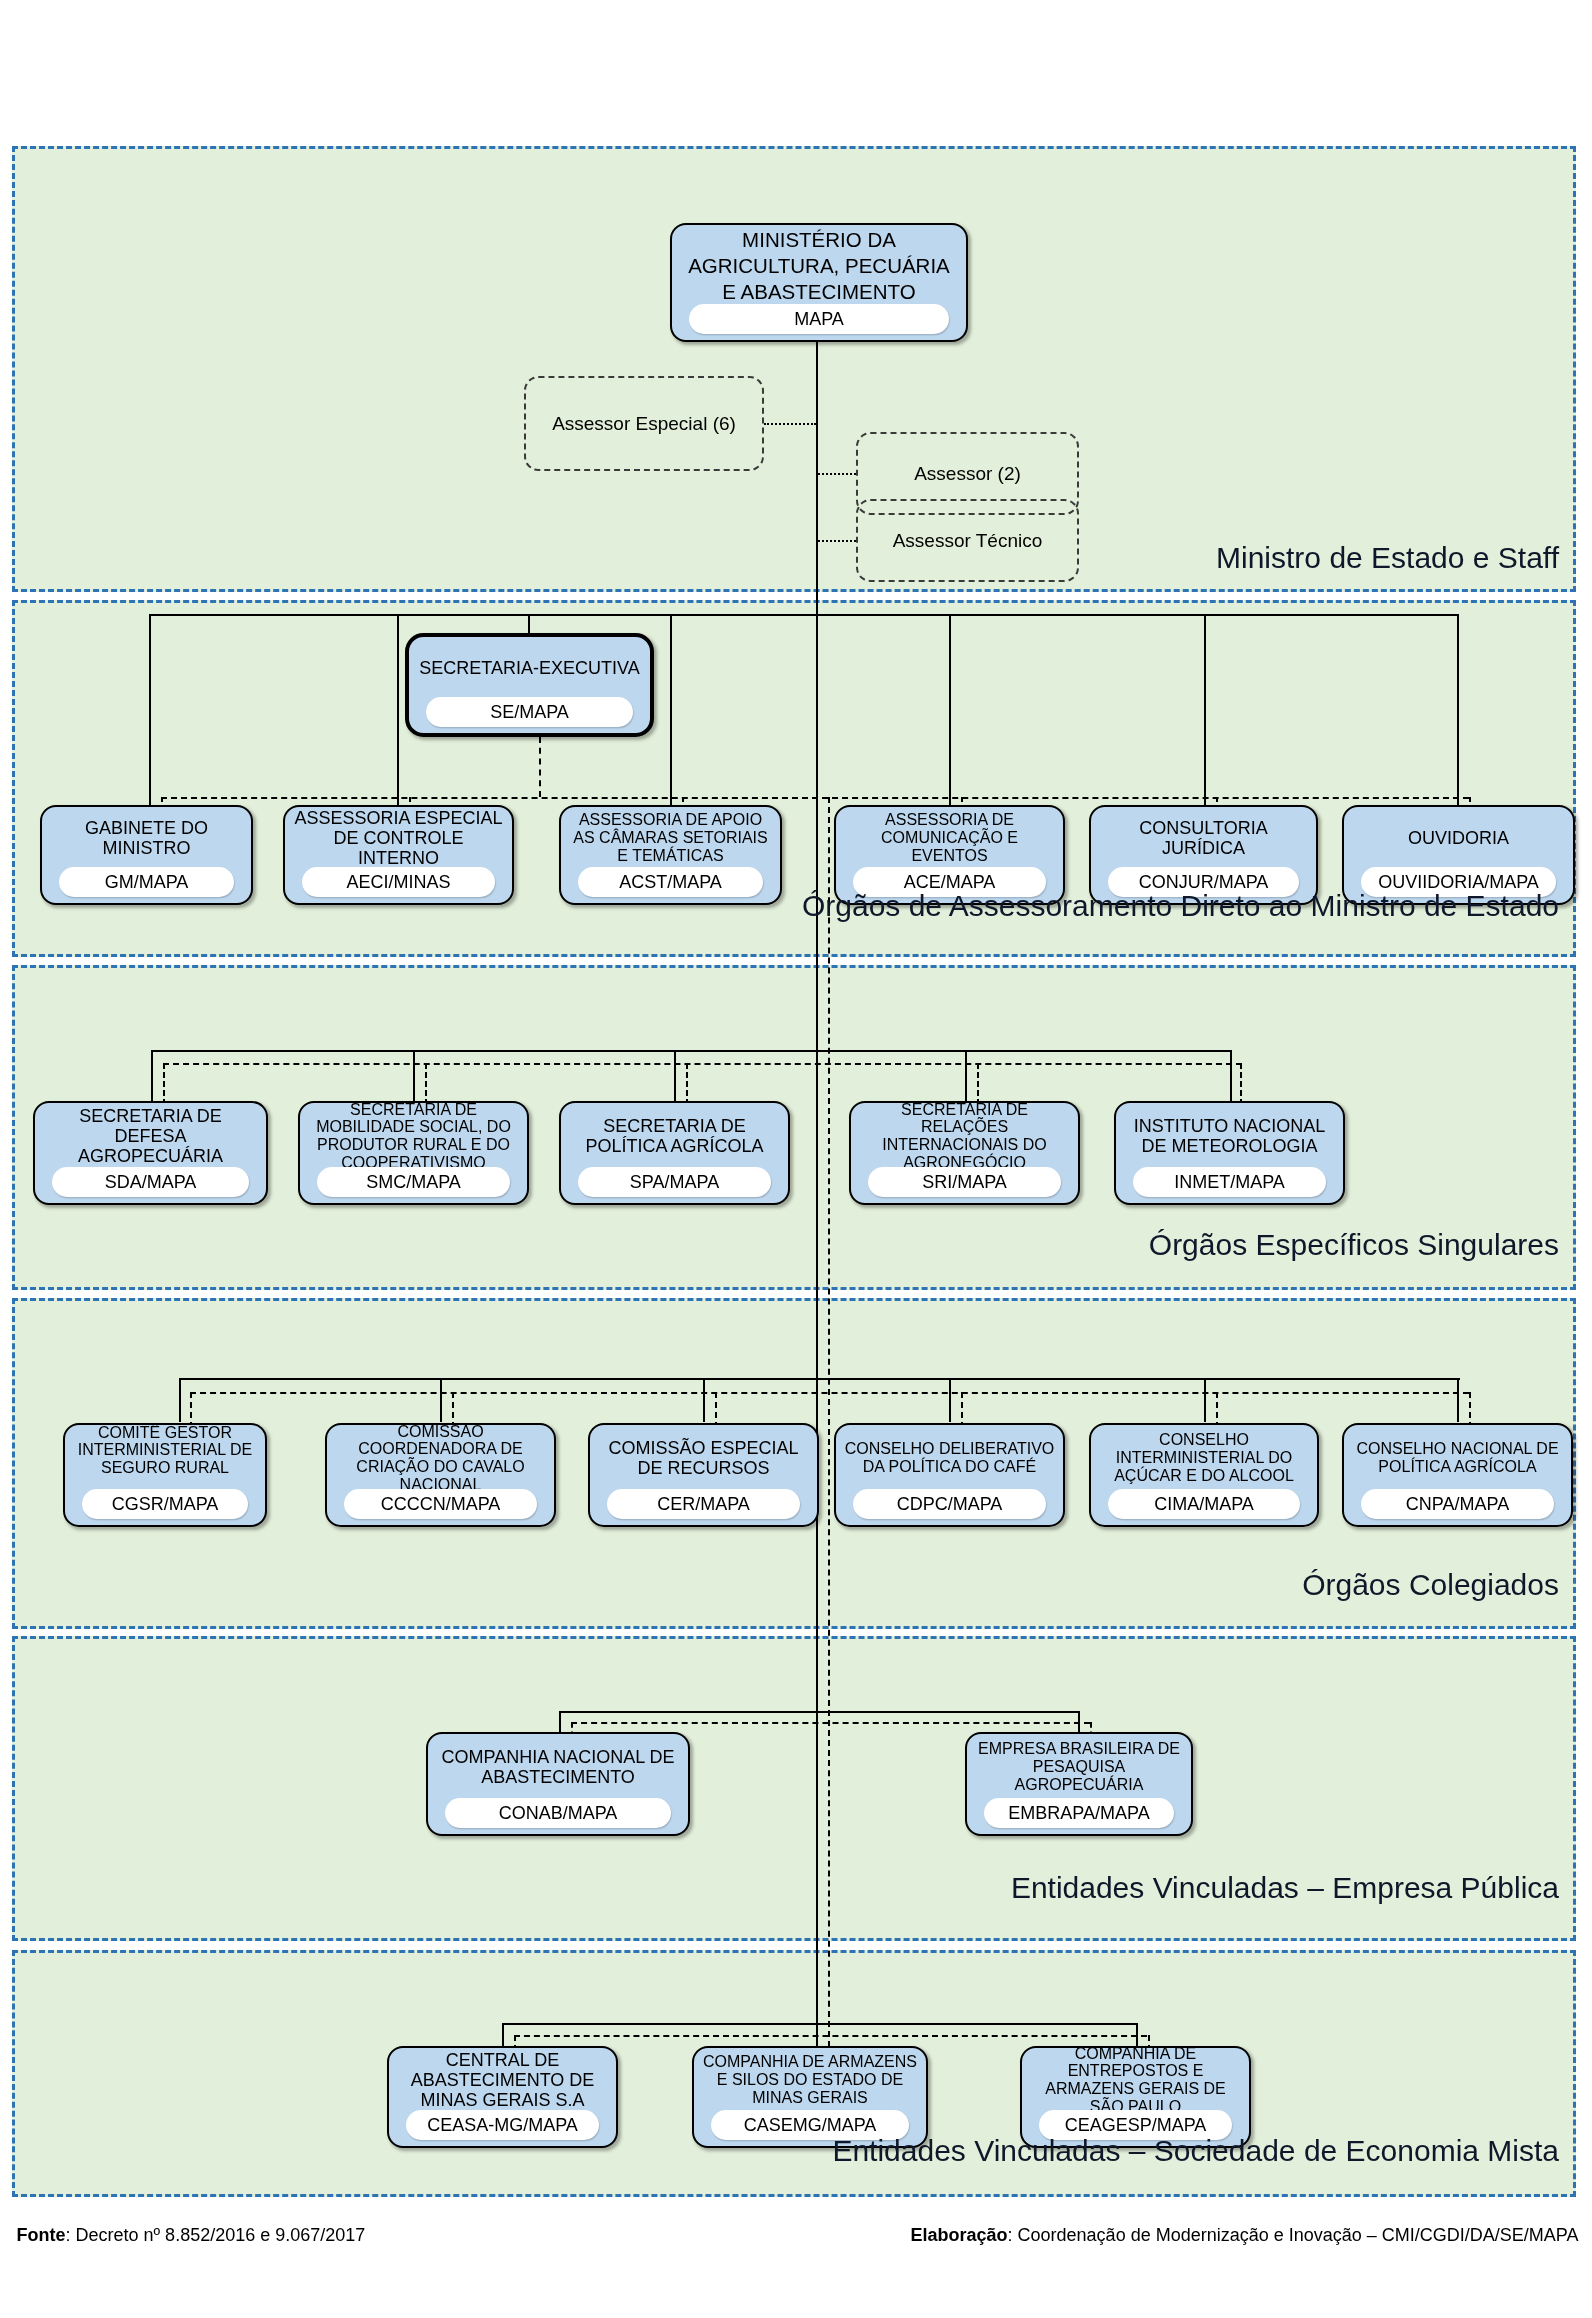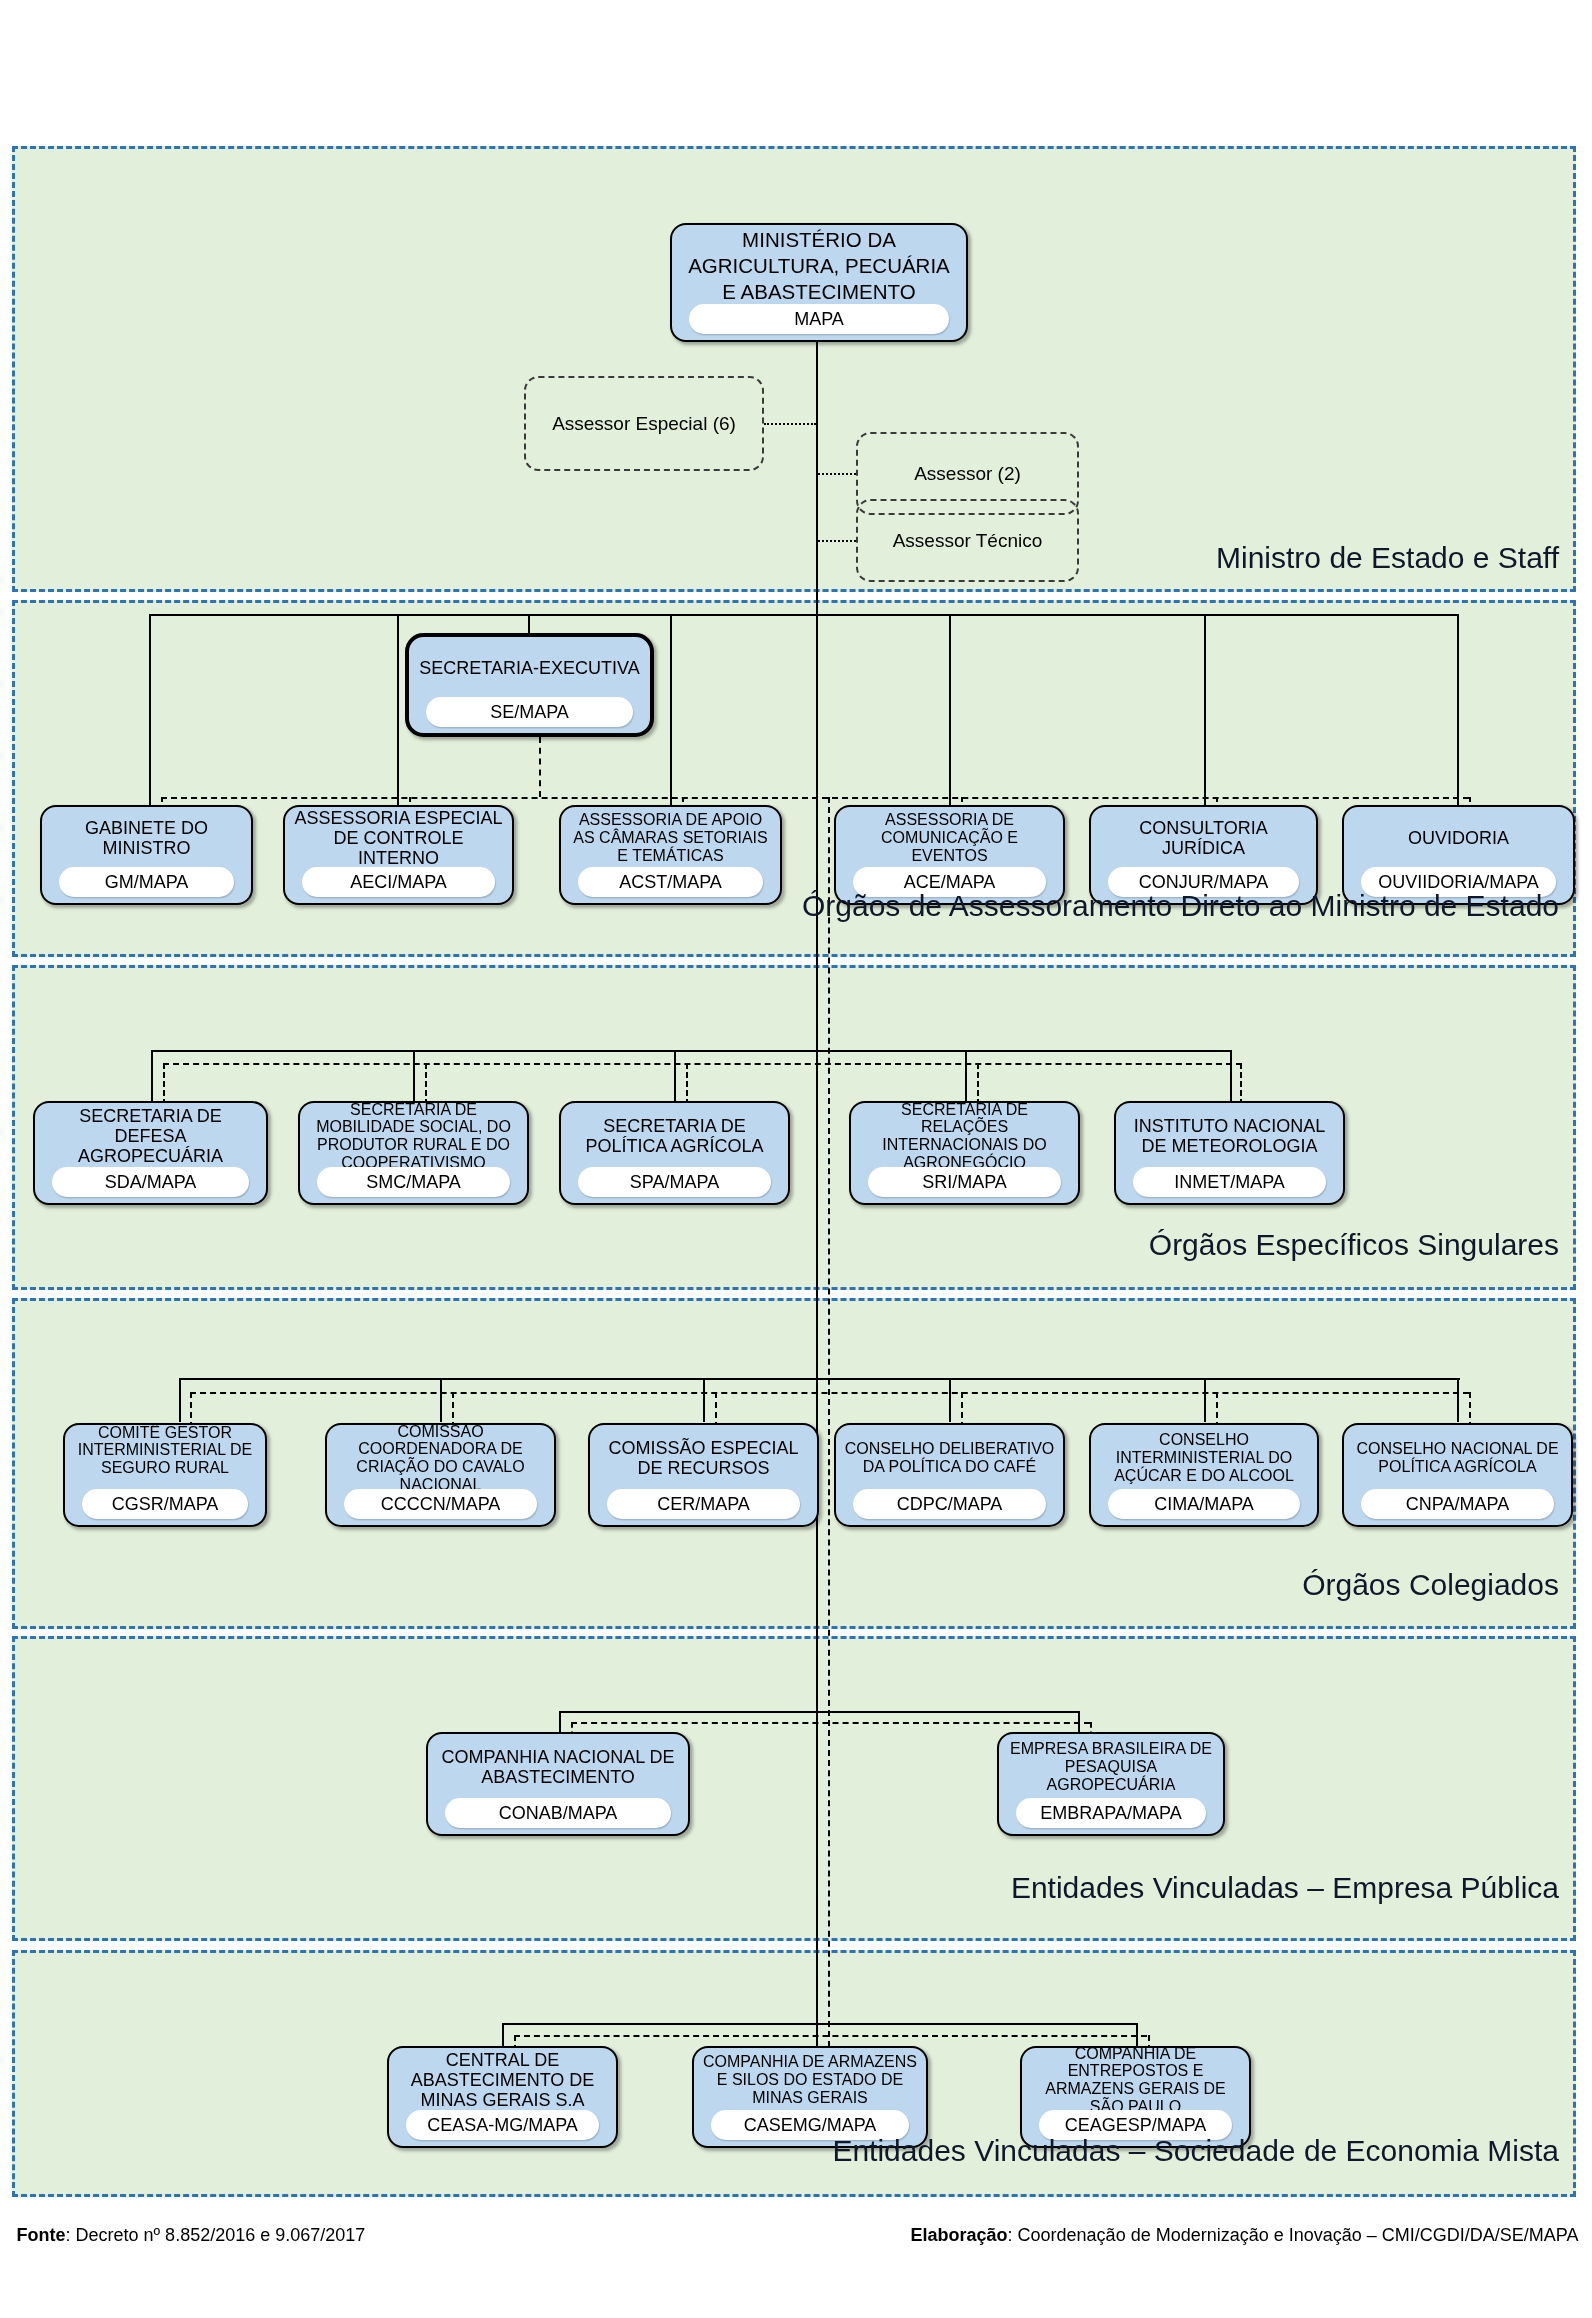--- a/index.html
+++ b/index.html
@@ -136,21 +136,21 @@
     <div class="btitle">SECRETARIA-EXECUTIVA</div>
     <div class="pill">SE/MAPA</div>
   </div>
 
   <div class="obox" style="left:40px;top:805px;width:213px;height:100px;">
     <div class="btitle">GABINETE DO MINISTRO</div>
     <div class="pill">GM/MAPA</div>
   </div>
   <div class="obox" style="left:283px;top:805px;width:231px;height:100px;">
     <div class="btitle">ASSESSORIA ESPECIAL DE CONTROLE INTERNO</div>
-    <div class="pill">AECI/MAPA</div>
+    <div class="pill">AECI/MINAS</div>
   </div>
   <div class="obox small" style="left:559px;top:805px;width:223px;height:100px;">
     <div class="btitle">ASSESSORIA DE APOIO AS CÂMARAS SETORIAIS E TEMÁTICAS</div>
     <div class="pill">ACST/MAPA</div>
   </div>
   <div class="obox small" style="left:834px;top:805px;width:231px;height:100px;">
     <div class="btitle">ASSESSORIA DE COMUNICAÇÃO E EVENTOS</div>
     <div class="pill">ACE/MAPA</div>
   </div>
   <div class="obox" style="left:1089px;top:805px;width:229px;height:100px;">
@@ -211,21 +211,21 @@
     <div class="btitle">CONSELHO NACIONAL DE POLÍTICA AGRÍCOLA</div>
     <div class="pill">CNPA/MAPA</div>
   </div>
 
   <div class="seclabel" style="top:1568px;">Órgãos Colegiados</div>
 
   <div class="obox" style="left:426px;top:1732px;width:264px;height:104px;">
     <div class="btitle">COMPANHIA NACIONAL DE ABASTECIMENTO</div>
     <div class="pill">CONAB/MAPA</div>
   </div>
-  <div class="obox small" style="left:965px;top:1732px;width:228px;height:104px;margin-left:32px;">
+  <div class="obox small" style="left:965px;top:1732px;width:228px;height:104px;">
     <div class="btitle">EMPRESA BRASILEIRA DE PESAQUISA AGROPECUÁRIA</div>
     <div class="pill">EMBRAPA/MAPA</div>
   </div>
 
   <div class="seclabel" style="top:1871px;">Entidades Vinculadas – Empresa Pública</div>
 
   <div class="obox" style="left:387px;top:2046px;width:231px;height:102px;">
     <div class="btitle">CENTRAL DE ABASTECIMENTO DE MINAS GERAIS S.A</div>
     <div class="pill">CEASA-MG/MAPA</div>
   </div>

